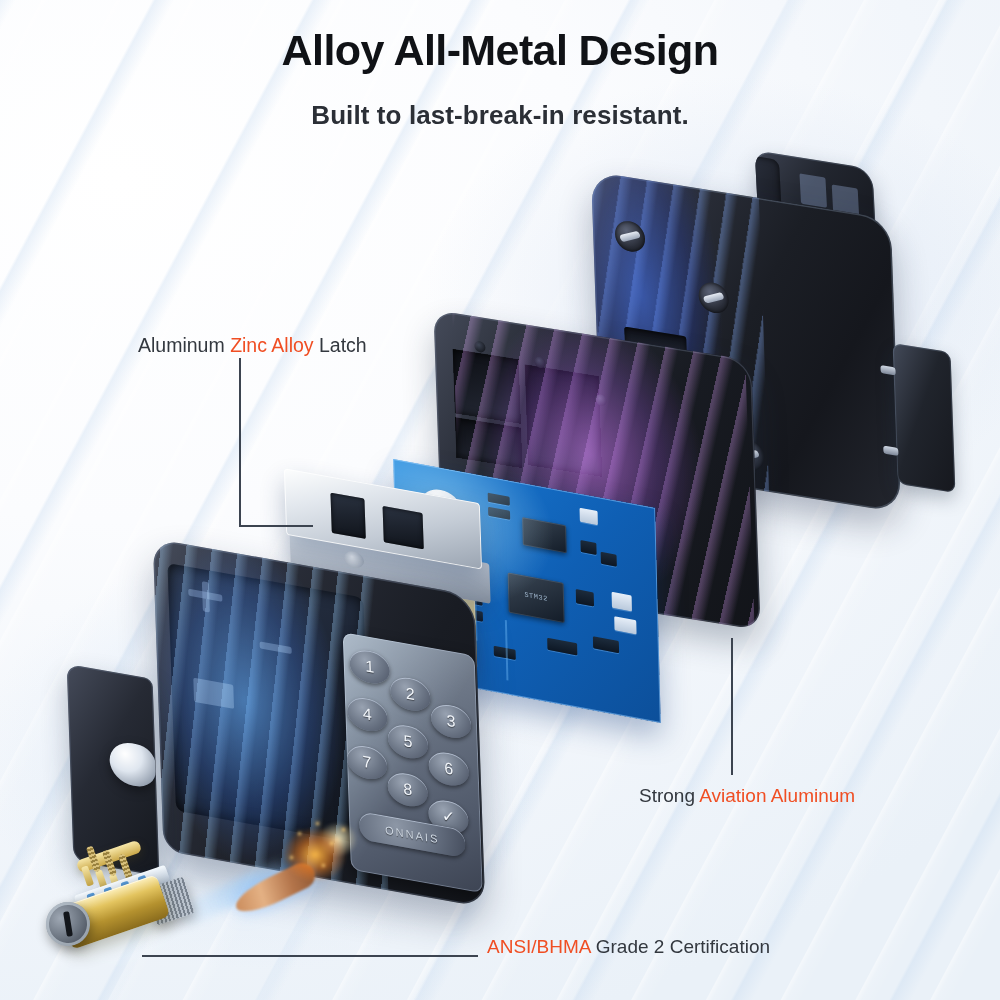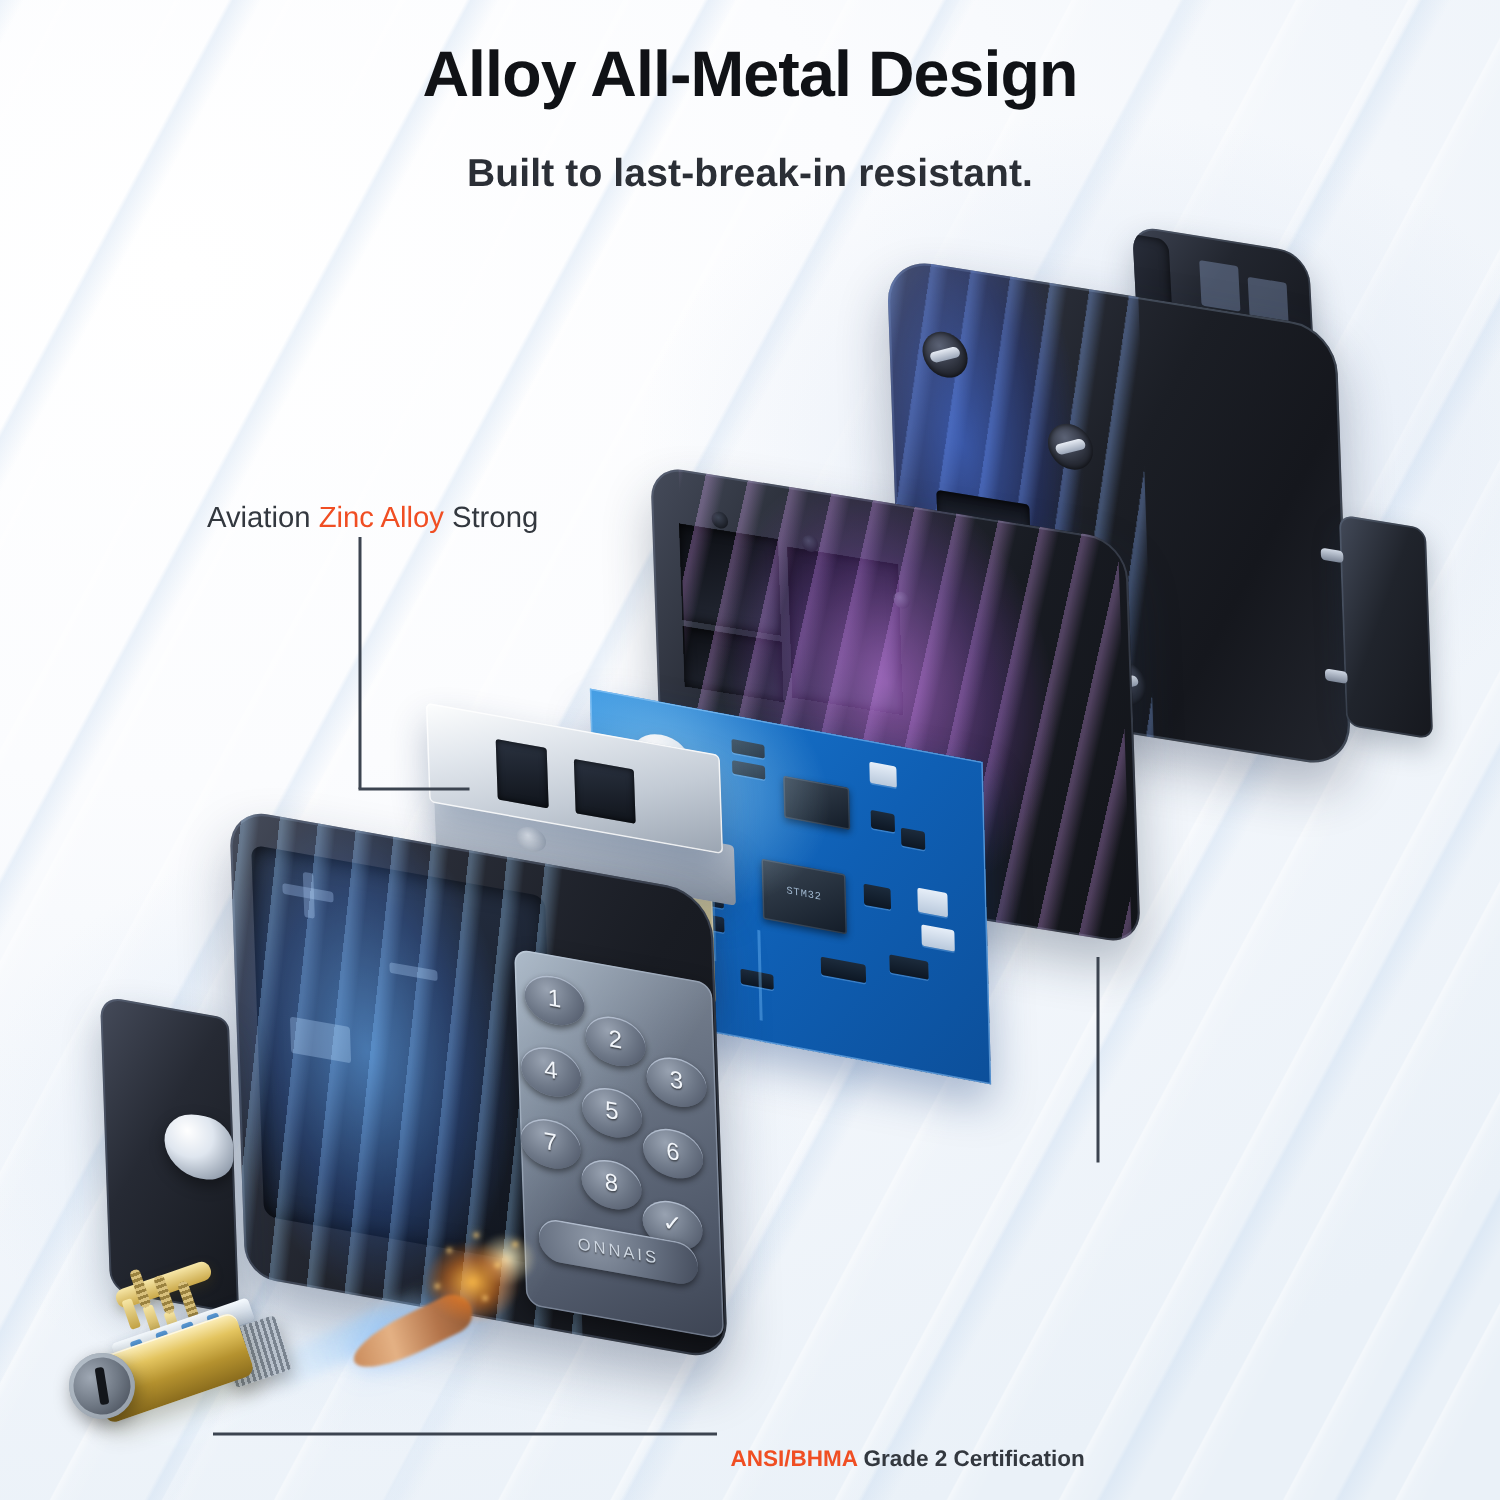--- a/index.html
+++ b/index.html
@@ -48,21 +48,21 @@
   .subtitle{
     position:absolute;left:0;right:0;top:100px;text-align:center;
     font-size:26px;color:#2b2f36;letter-spacing:.1px;font-weight:bold;
   }
 
   
   .label{position:absolute;font-size:19.5px;color:#33383f;white-space:nowrap;}
   .hl{color:#f04e23;}
   #label-latch{left:138px;top:334px;}
   #label-alum{left:639px;top:785px;font-size:19px;}
-  #label-ansi{left:487px;top:964px;font-size:15px;font-weight:bold;}
+  #label-ansi{left:487px;top:936px;font-size:19px;}
 
   
   .leader{position:absolute;background:#3c4450;}
   #leader-latch-v{left:239px;top:358px;width:1.6px;height:168px;}
   #leader-latch-h{left:239px;top:525px;width:74px;height:1.6px;}
   #leader-alum-v{left:731px;top:638px;width:1.6px;height:137px;}
   #leader-ansi-h{left:142px;top:955px;width:336px;height:1.6px;}
 
   
   .art{position:absolute;inset:0;}
@@ -524,18 +524,19 @@
     <div class="pc" id="cyl-face">
       <div class="kw"></div>
     </div>
   </div>
 
   <div class="leader" id="leader-latch-v"></div>
   <div class="leader" id="leader-latch-h"></div>
   <div class="leader" id="leader-alum-v"></div>
   <div class="leader" id="leader-ansi-h"></div>
 
-  <div class="label" id="label-latch"><span>Aviation </span><span class="hl">Zinc Alloy</span><span> Strong</span></div>
-
+  <div class="label" id="label-latch"><span>Aluminum </span><span class="hl">Zinc Alloy</span><span> Latch</span></div>
+
+  <div class="label" id="label-alum"><span>Strong </span><span class="hl">Aviation Aluminum</span><span></span></div>
 
   <div class="label" id="label-ansi"><span></span><span class="hl">ANSI/BHMA</span><span> Grade 2 Certification</span></div>
 
 </div>
 
 </body></html>

